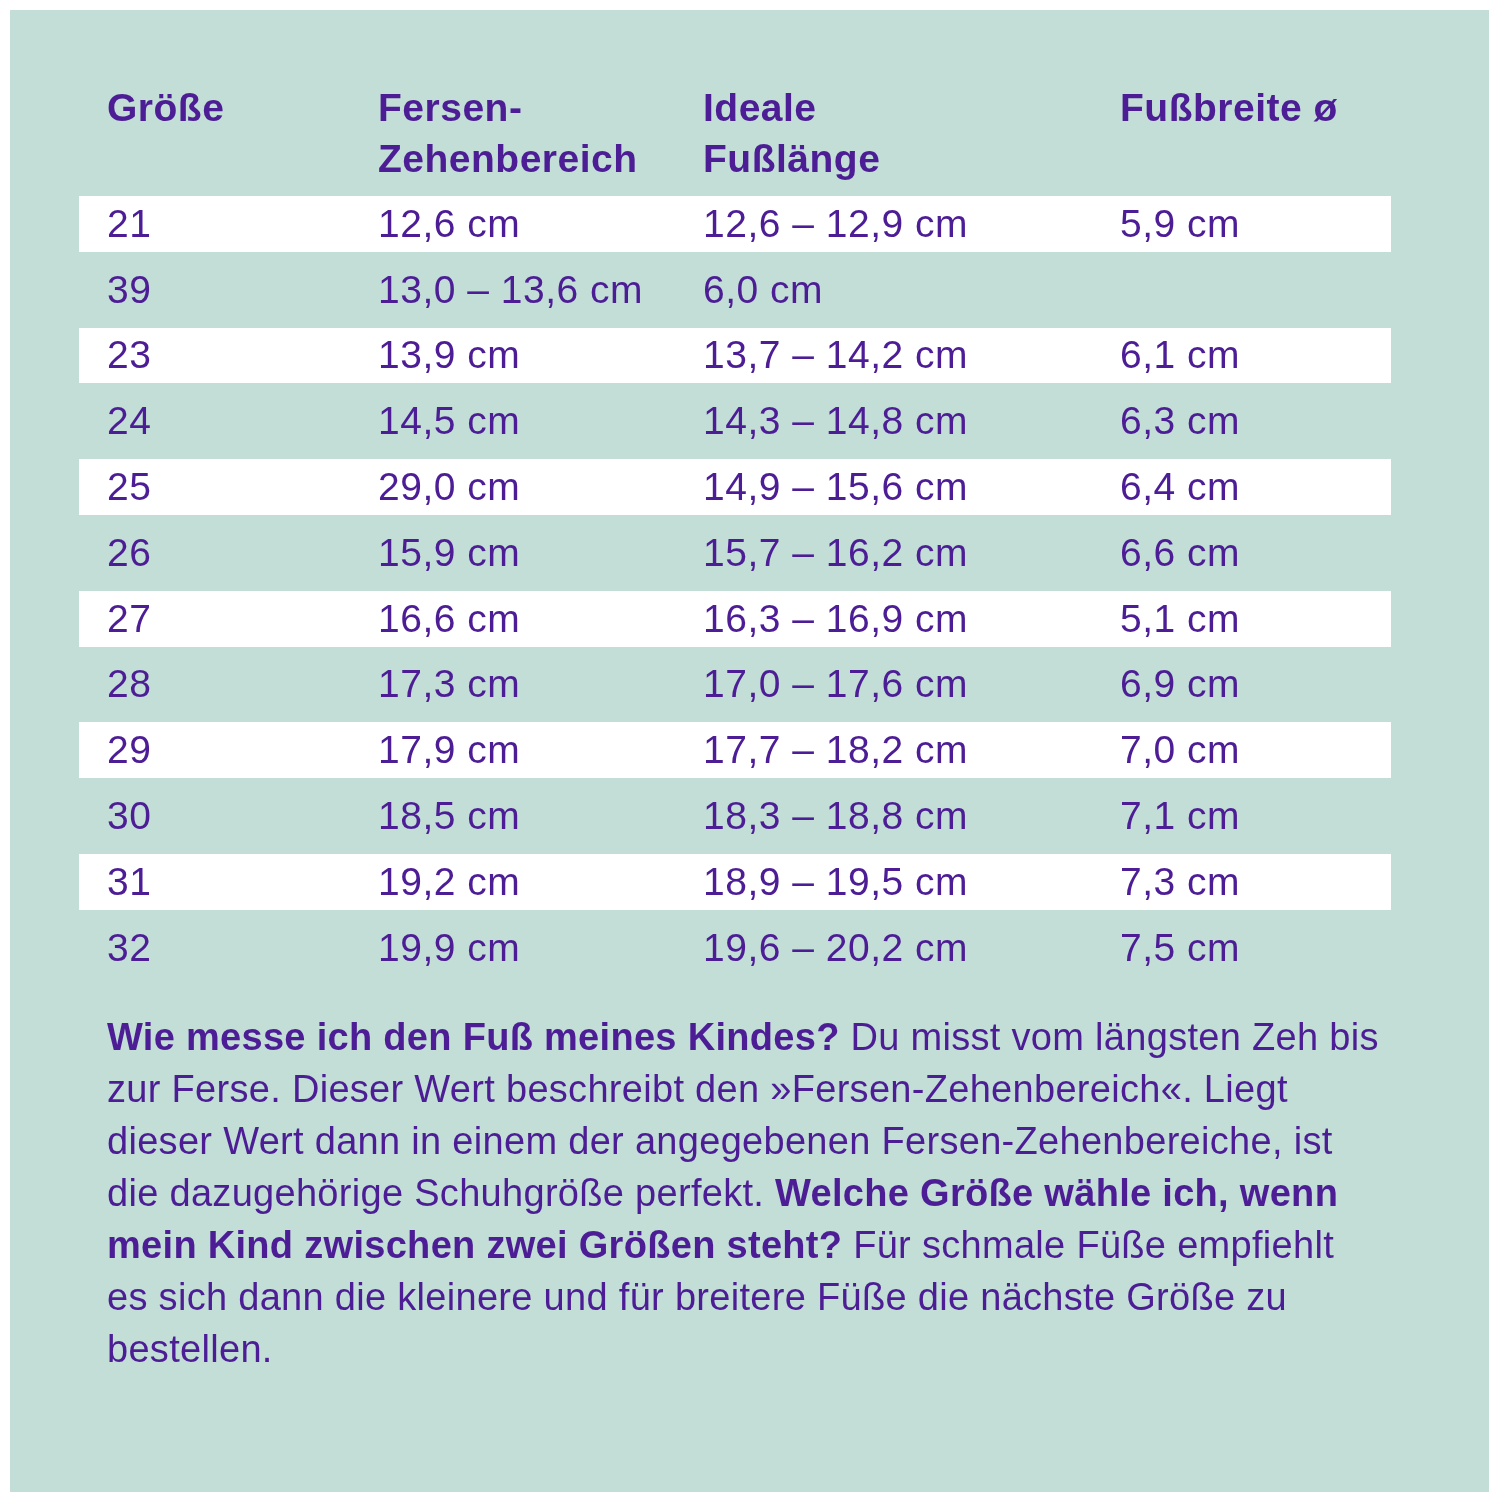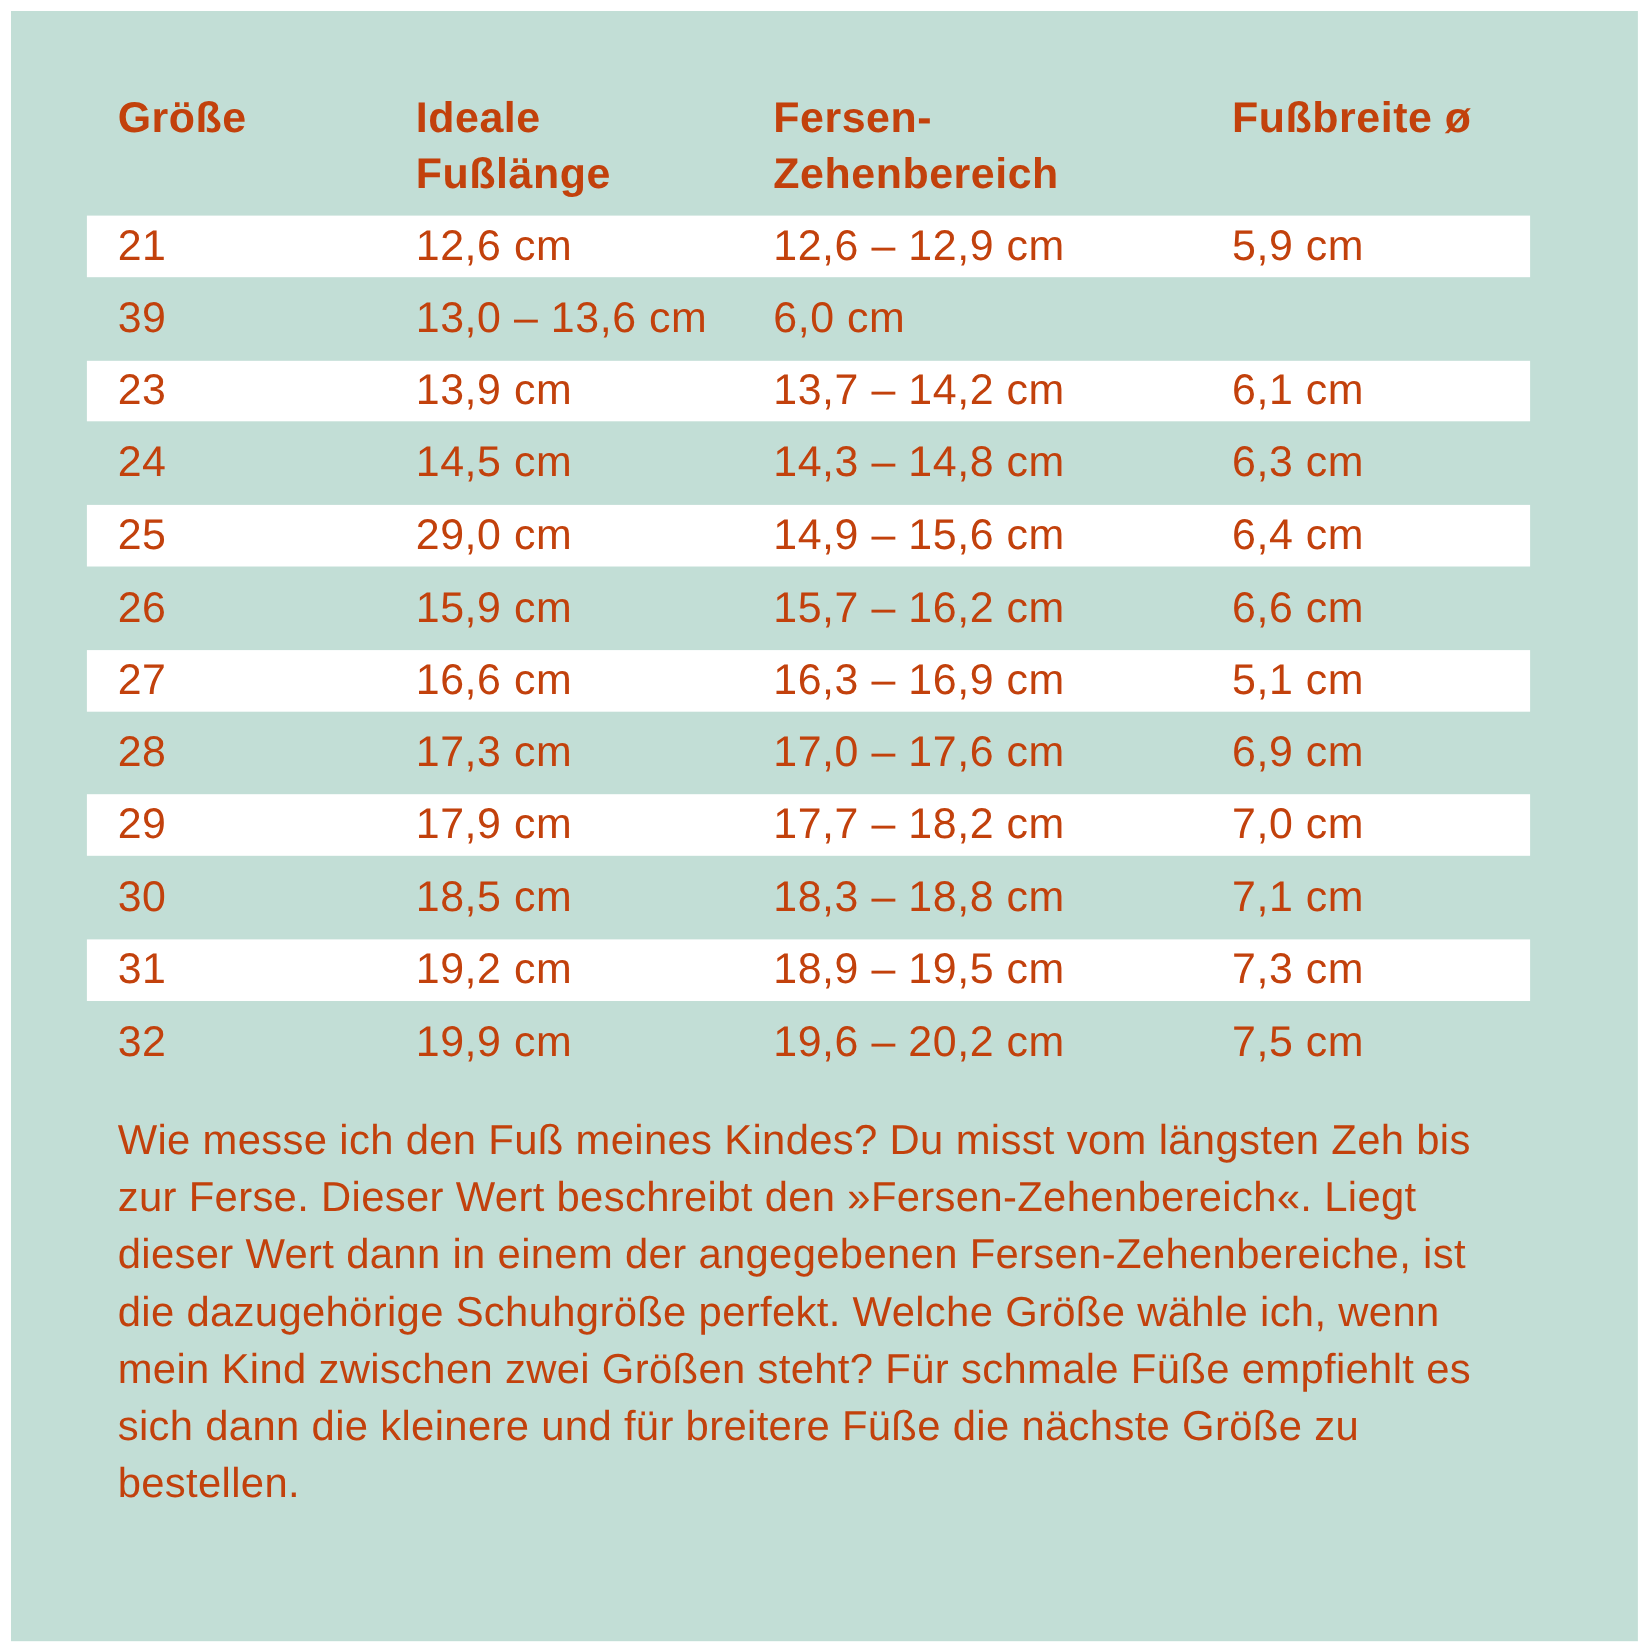--- a/index.html
+++ b/index.html
@@ -17,21 +17,21 @@
     height: 1500px;
     background: #ffffff;
   }
   .panel {
     position: absolute;
     left: 10px;
     top: 10px;
     right: 10px;
     bottom: 8px;
     background: #c2ded6;
-    color: #c2410c;
+    color: #4c1d95;
   }
   .content {
     position: absolute;
     left: 83px;
     top: 0;
     width: 1298px;
   }
   .thead {
     display: grid;
     grid-template-columns: 271px 325px 417px 1fr;
@@ -73,36 +73,36 @@
     z-index: 1;
   }
   .info {
     margin: 30px 0 0 14px;
     width: 1278px;
     font-size: 38px;
     line-height: 52px;
     letter-spacing: 0.3px;
   }
   .info b {
-    font-weight: 400;
+    font-weight: 700;
   }
 </style>
 </head>
 <body>
 
 <div class="page">
   <div class="panel">
     <div class="content">
 
       <div class="thead">
         <div class="th">Größe</div>
+        <div class="th">Fersen-
+Zehenbereich</div>
         <div class="th">Ideale
 Fußlänge</div>
-        <div class="th">Fersen-
-Zehenbereich</div>
         <div class="th">Fußbreite ø</div>
       </div>
 
       <div class="rows">
         <div class="row alt">
           <div class="cell">21</div>
           <div class="cell">12,6 cm</div>
           <div class="cell">12,6 – 12,9 cm</div>
           <div class="cell">5,9 cm</div>
         </div>

